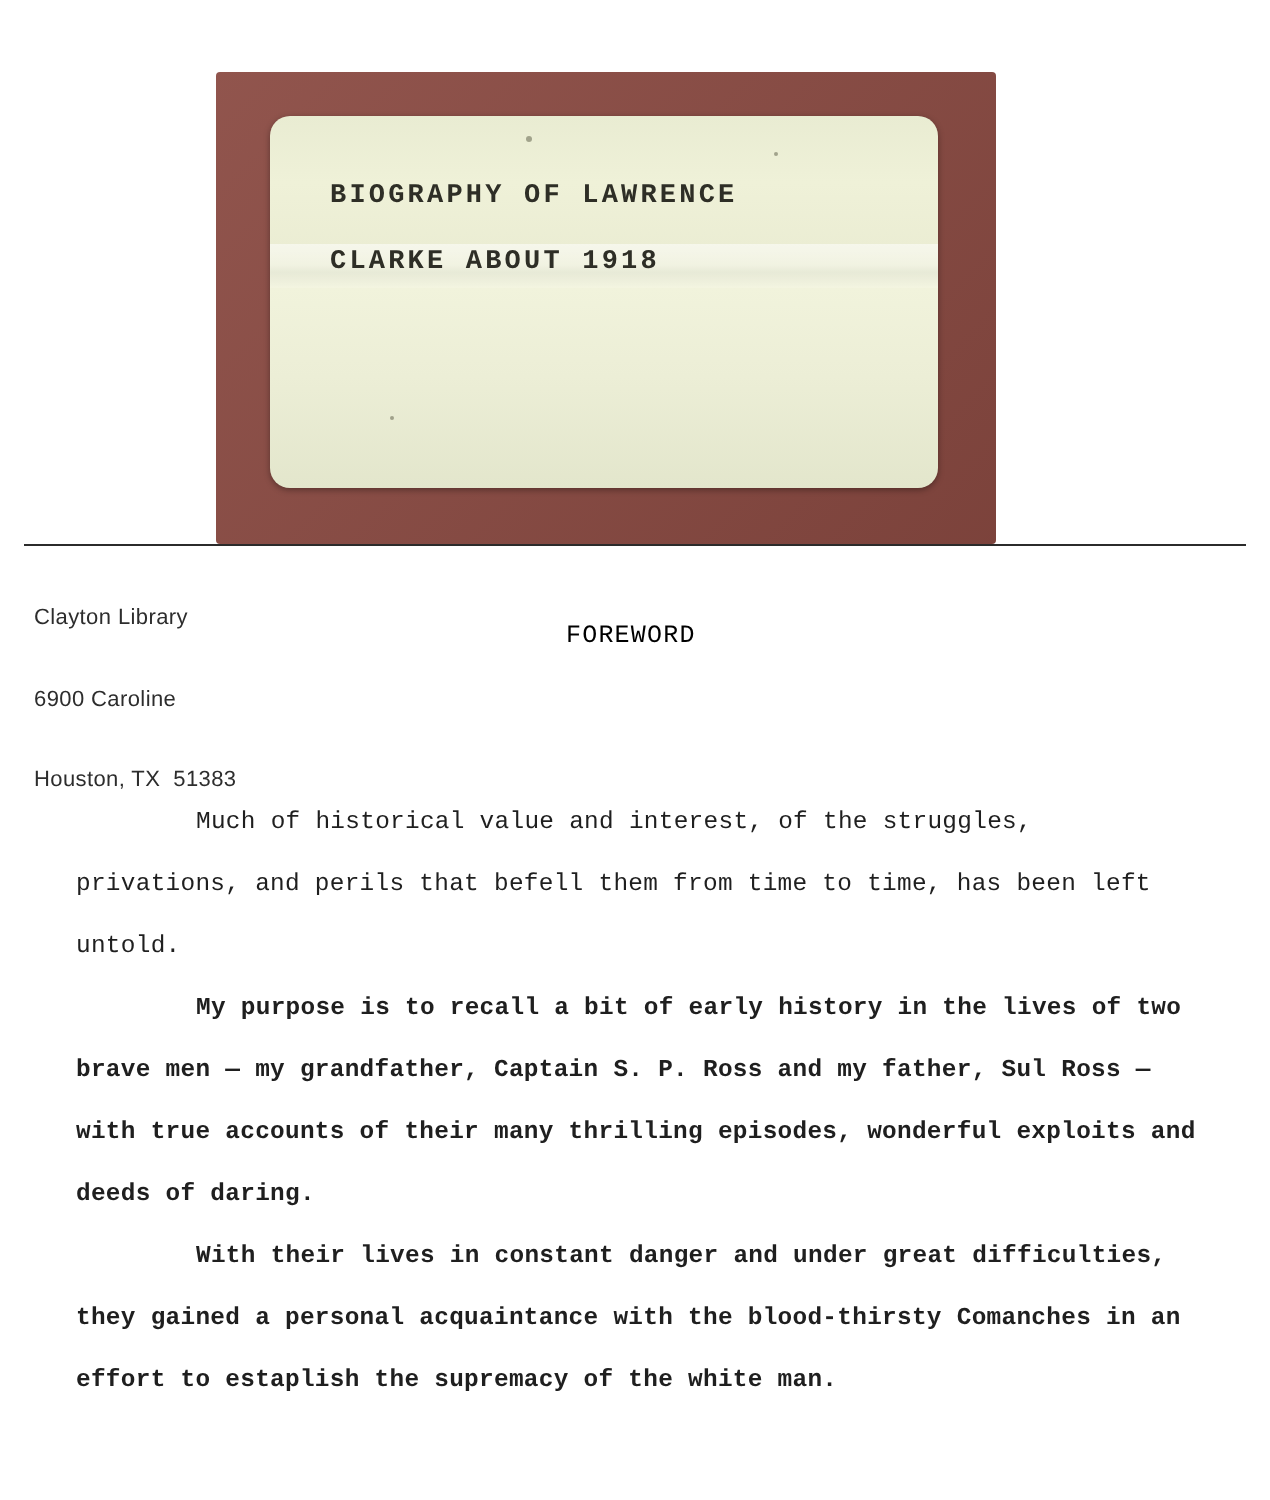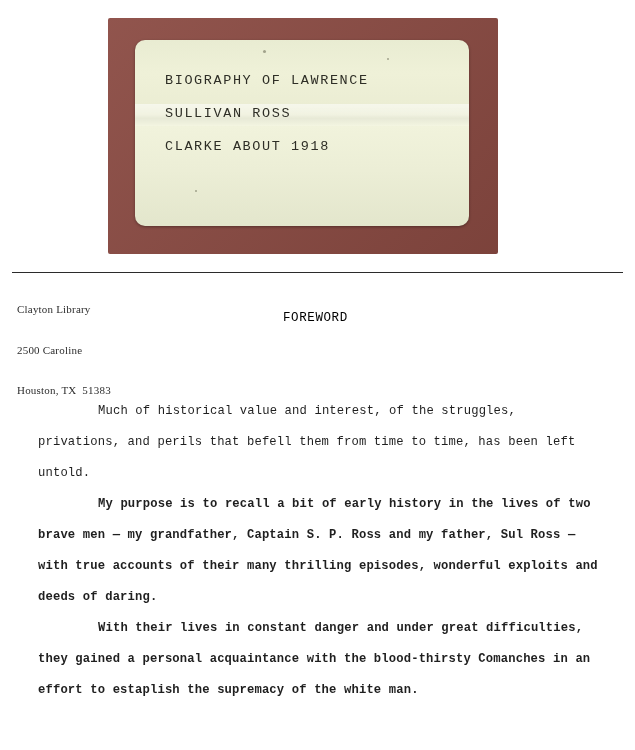--- a/index.html
+++ b/index.html
@@ -20,27 +20,28 @@
   .photo-area {
     position: absolute;
     left: 0;
     top: 0;
     width: 635px;
     height: 262px;
   }
   .photo-frame {
     position: absolute;
     left: 108px;
-    top: 18px;
+    top: 36px;
     width: 390px;
     height: 236px;
     background: #8a4a42;
     background-image:
       linear-gradient(135deg, rgba(255,255,255,0.06) 0%, rgba(0,0,0,0.10) 100%);
     border-radius: 2px;
+    font-weight: bold;
   }
   .photo-card {
     position: absolute;
     left: 27px;
     top: 22px;
     width: 334px;
     height: 186px;
     background: #eef0d6;
     background-image: linear-gradient(180deg,
         #e9ecd2 0%, #eff1d8 18%, #eaecd2 40%,
@@ -88,21 +89,21 @@
     width: 611px;
     height: 1px;
     background: #2b2b2b;
   }
 
   
   .stamp {
     position: absolute;
     left: 17px;
     top: 276px;
-    font-family: Liberation Serif, serif;
+    font-family: Liberation Sans, sans-serif;
     font-size: 11px;
     line-height: 13.5px;
     color: #2d2d2d;
     letter-spacing: 0.2px;
     white-space: pre;
   }
 
   
   .foreword {
     position: absolute;
@@ -141,32 +142,31 @@
 
 <div class="photo-area">
   <div class="photo-frame">
     <div class="photo-card">
       <div class="card-glare"></div>
       <div class="card-speck" style="left:128px; top:10px;"></div>
       <div class="card-speck" style="left:252px; top:18px; width:2px; height:2px;"></div>
       <div class="card-speck" style="left:60px; top:150px; width:2px; height:2px;"></div>
       <div class="card-lines">
         <div class="card-line">BIOGRAPHY OF LAWRENCE</div>
-        <div class="card-line">SULLIVAN ROSS</div>
         <div class="card-line">CLARKE ABOUT 1918</div>
       </div>
     </div>
   </div>
 </div>
 
 <div class="divider"></div>
 
 <div class="stamp">
   <div>Clayton Library</div>
-  <div>2500 Caroline</div>
+  <div>6900 Caroline</div>
   <div>Houston, TX  51383</div>
 </div>
 
 <div class="foreword">FOREWORD</div>
 
 <div class="body-text">
   <p class="para">Much of historical value and interest, of the struggles, privations, and perils that befell them from time to time, has been left untold.</p>
   <p class="para">My purpose is to recall a bit of early history in the lives of two brave men — my grandfather, Captain S. P. Ross and my father, Sul Ross — with true accounts of their many thrilling episodes, wonderful exploits and deeds of daring.</p>
   <p class="para">With their lives in constant danger and under great difficulties, they gained a personal acquaintance with the blood-thirsty Comanches in an effort to estaplish the supremacy of the white man.</p>
 </div>

